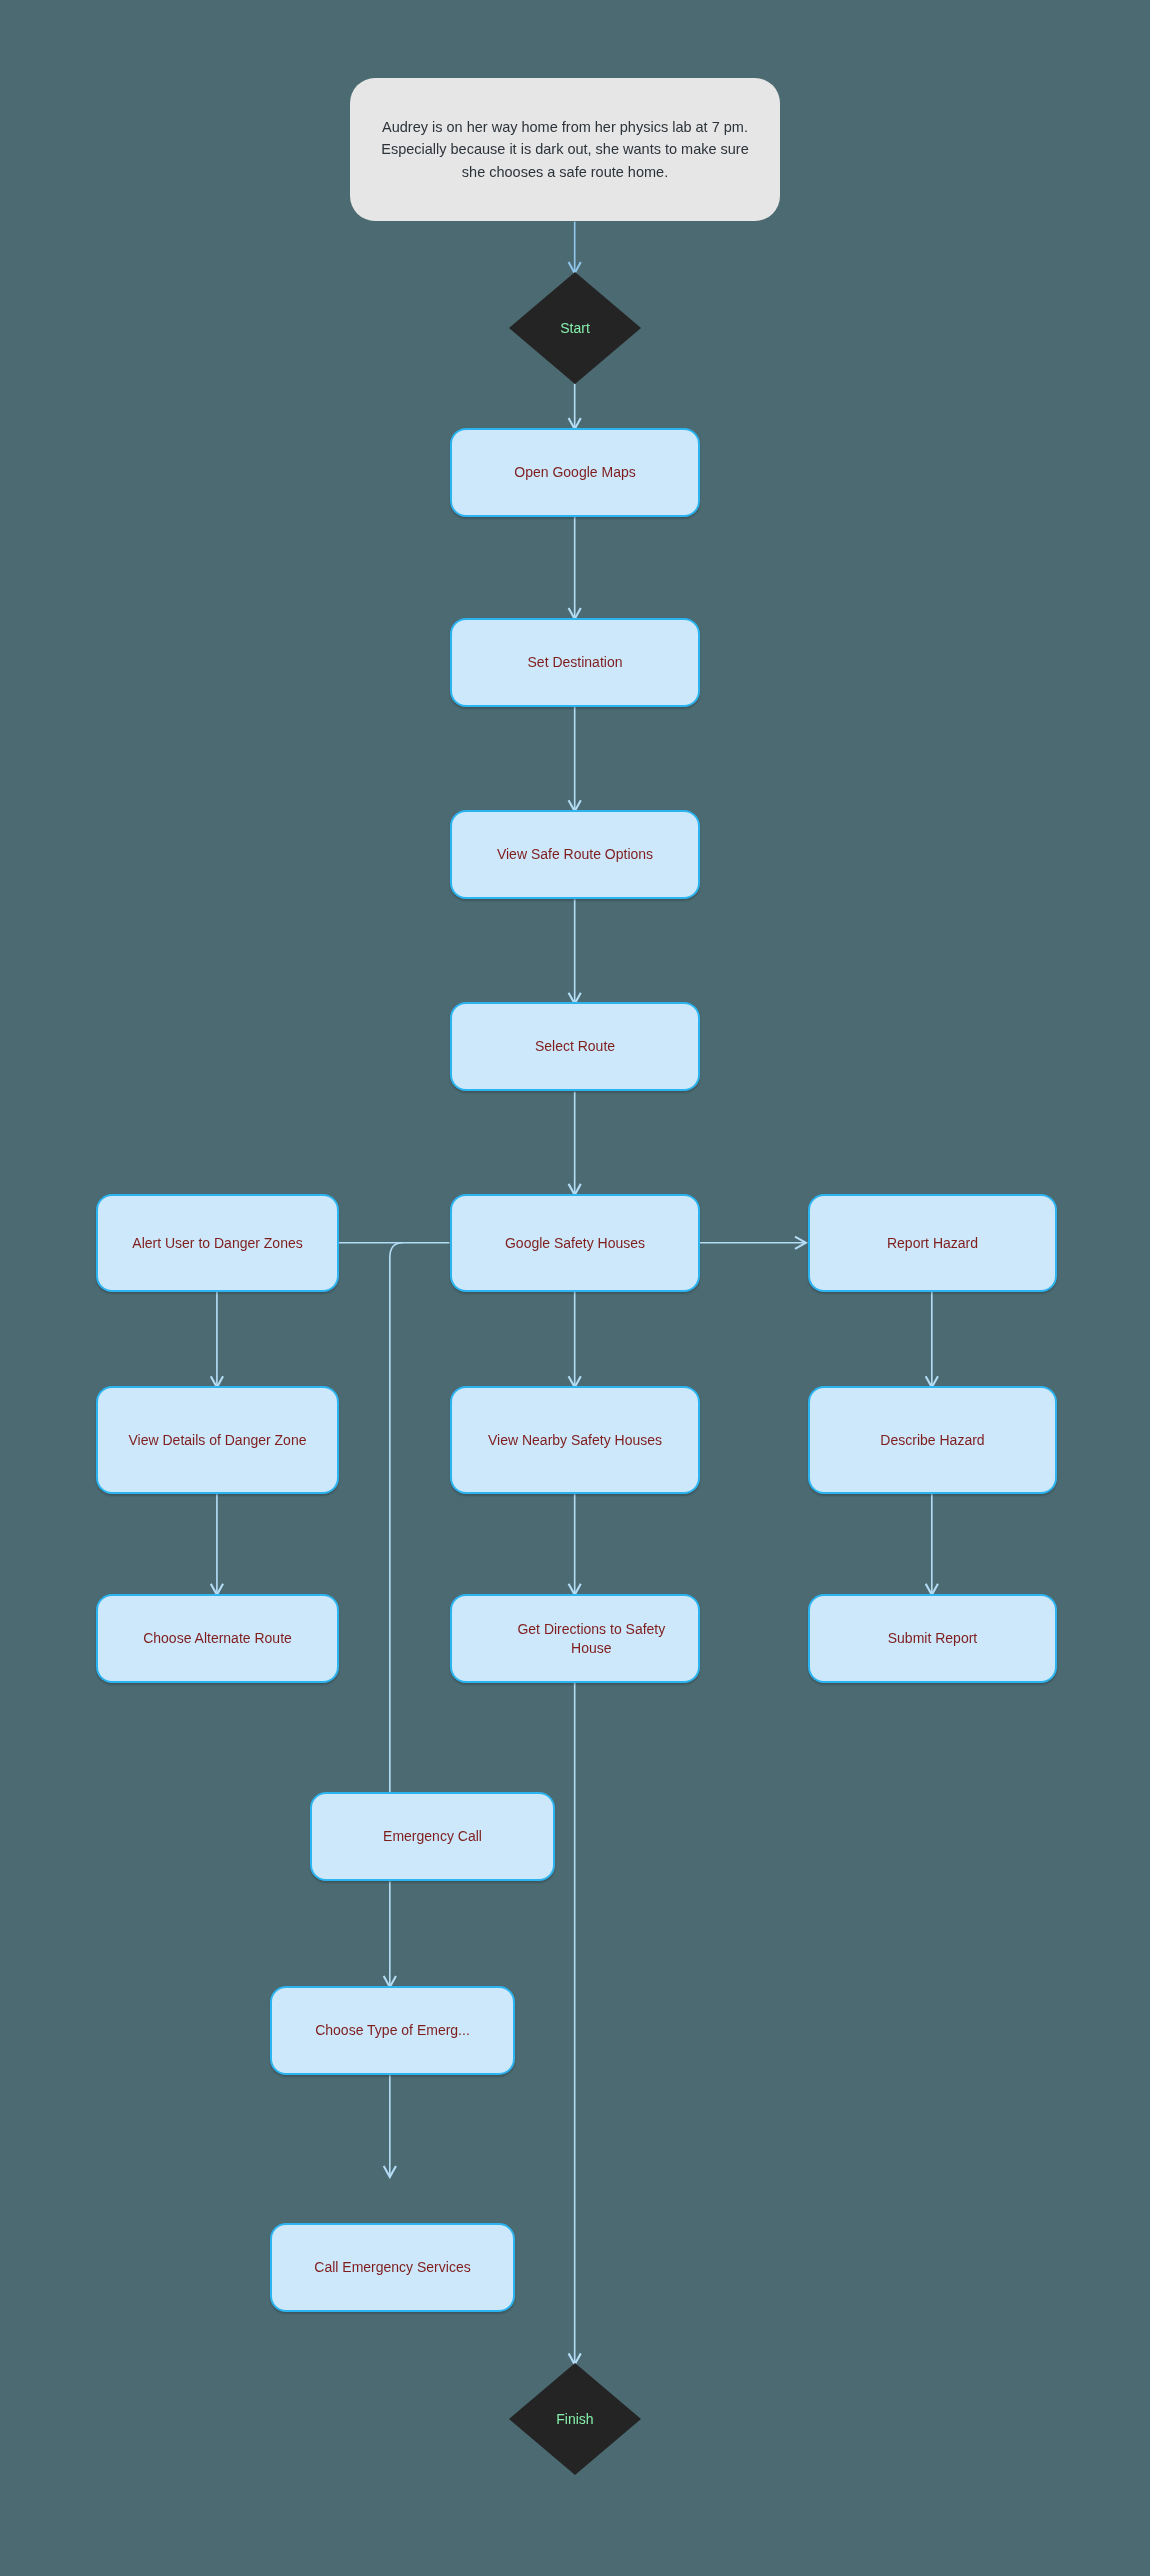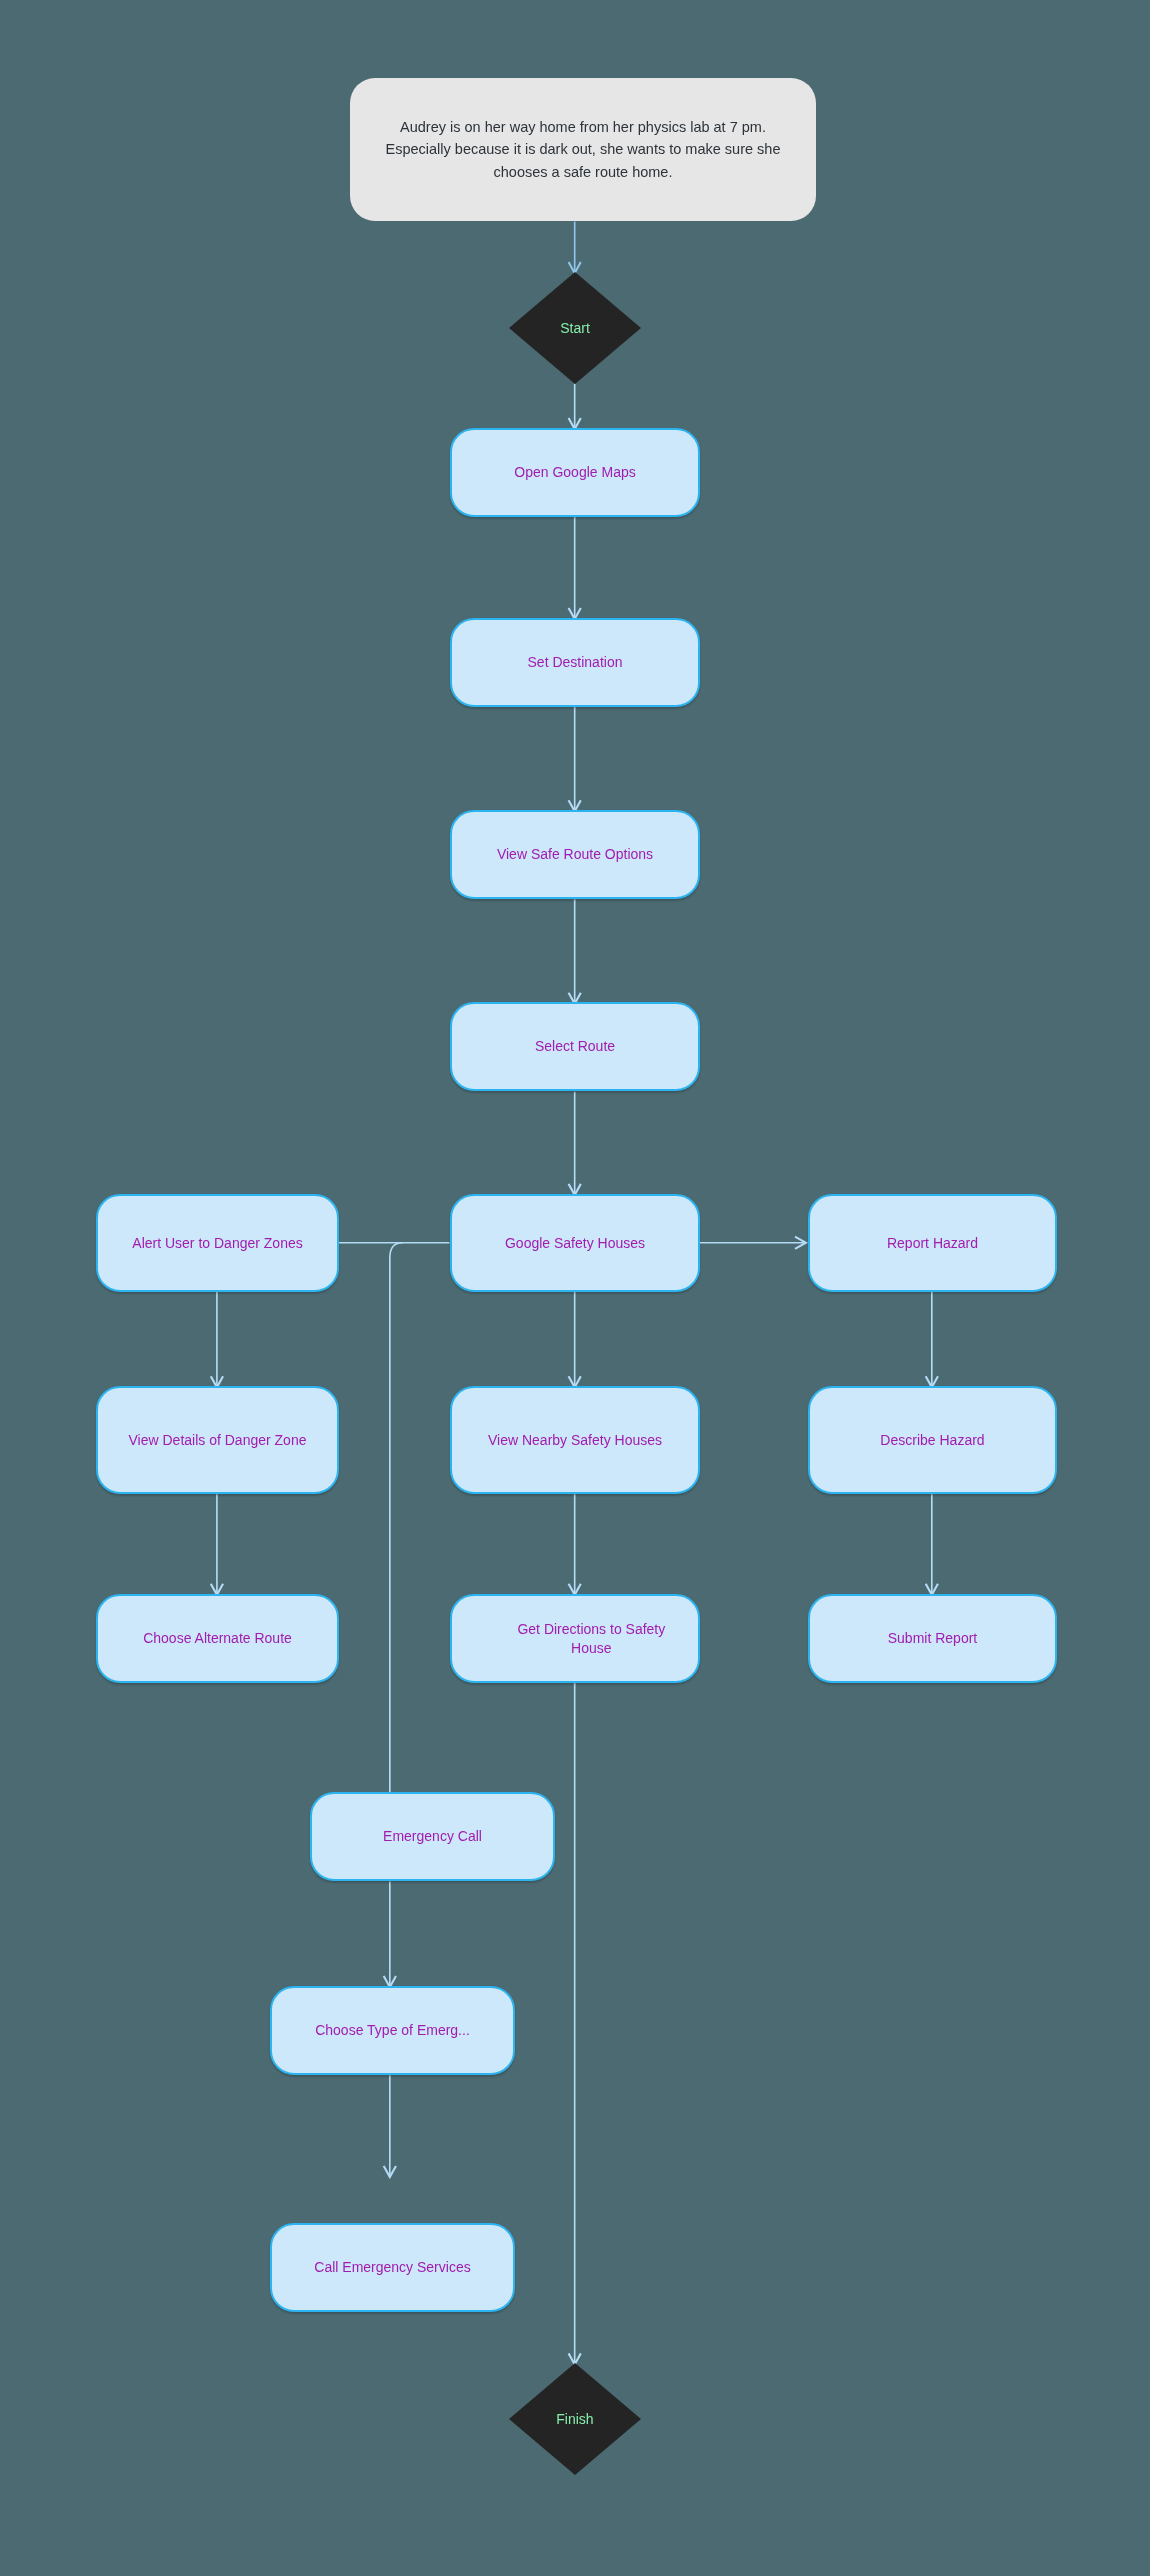--- a/index.html
+++ b/index.html
@@ -24,26 +24,26 @@
     left: 0;
     top: 0;
     width: 1150px;
     height: 2576px;
   }
   .node-box {
     position: absolute;
     box-sizing: border-box;
     background: #cde8fb;
     border: 2.5px solid #2cb4f0;
-    border-radius: 24px;
+    border-radius: 16px;
     display: flex;
     align-items: center;
     justify-content: center;
     text-align: center;
-    color: #a21caf;
+    color: #7f1d1d;
     font-size: 14px;
     line-height: 1.35;
     padding: 3.8px 11.3px;
     box-shadow: 0 1.3px 1.9px rgba(0,0,0,0.18);
     z-index: 3;
   }
   .note-box {
     position: absolute;
     box-sizing: border-box;
     background: #e6e6e6;
@@ -129,21 +129,21 @@
       <path d="M 914 2376 L 914 2534" marker-end="url(#arrow)"></path>
 
       <path d="M 914 2676 L 914 3758" marker-end="url(#arrow)"></path>
 
       <path d="M 620 2992 L 620 3158" marker-end="url(#arrow)"></path>
 
       <path d="M 620 3300 L 620 3460" marker-end="url(#arrow)"></path>
     </g>
   </svg>
 
-  <div class="note-box" style="left:350px; top:78px; width:466px; height:143px;">Audrey is on her way home from her physics lab at 7 pm. Especially because it is dark out, she wants to make sure she chooses a safe route home.</div>
+  <div class="note-box" style="left:350px; top:78px; width:430px; height:143px;">Audrey is on her way home from her physics lab at 7 pm. Especially because it is dark out, she wants to make sure she chooses a safe route home.</div>
 
   <div class="terminal" style="left:509px; top:272px; width:132px; height:112px;">
     <span class="dia"></span>
     <span class="lbl">Start</span>
   </div>
 
   <div class="node-box" style="left:450px; top:428px; width:250px; height:89px;">Open Google Maps</div>
 
   <div class="node-box" style="left:450px; top:618px; width:250px; height:89px;">Set Destination</div>
 

